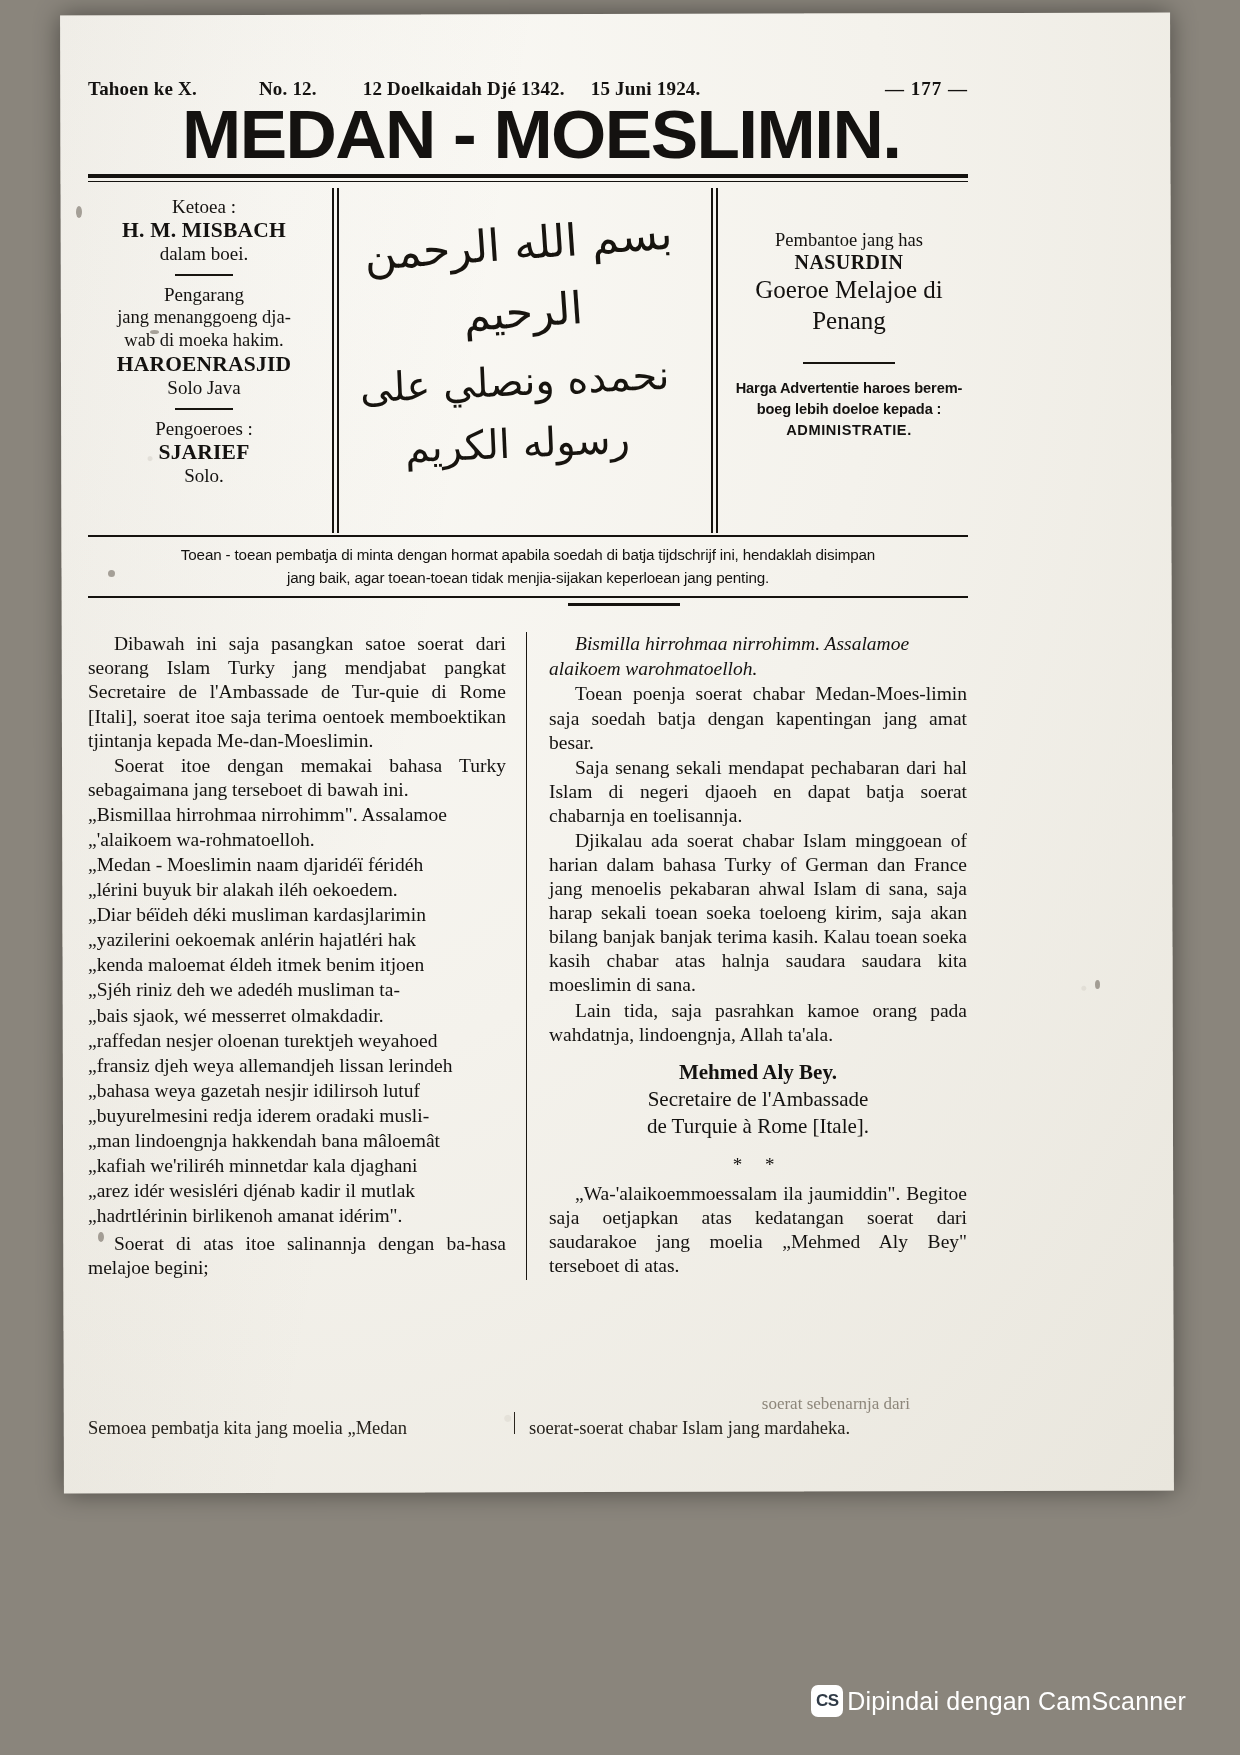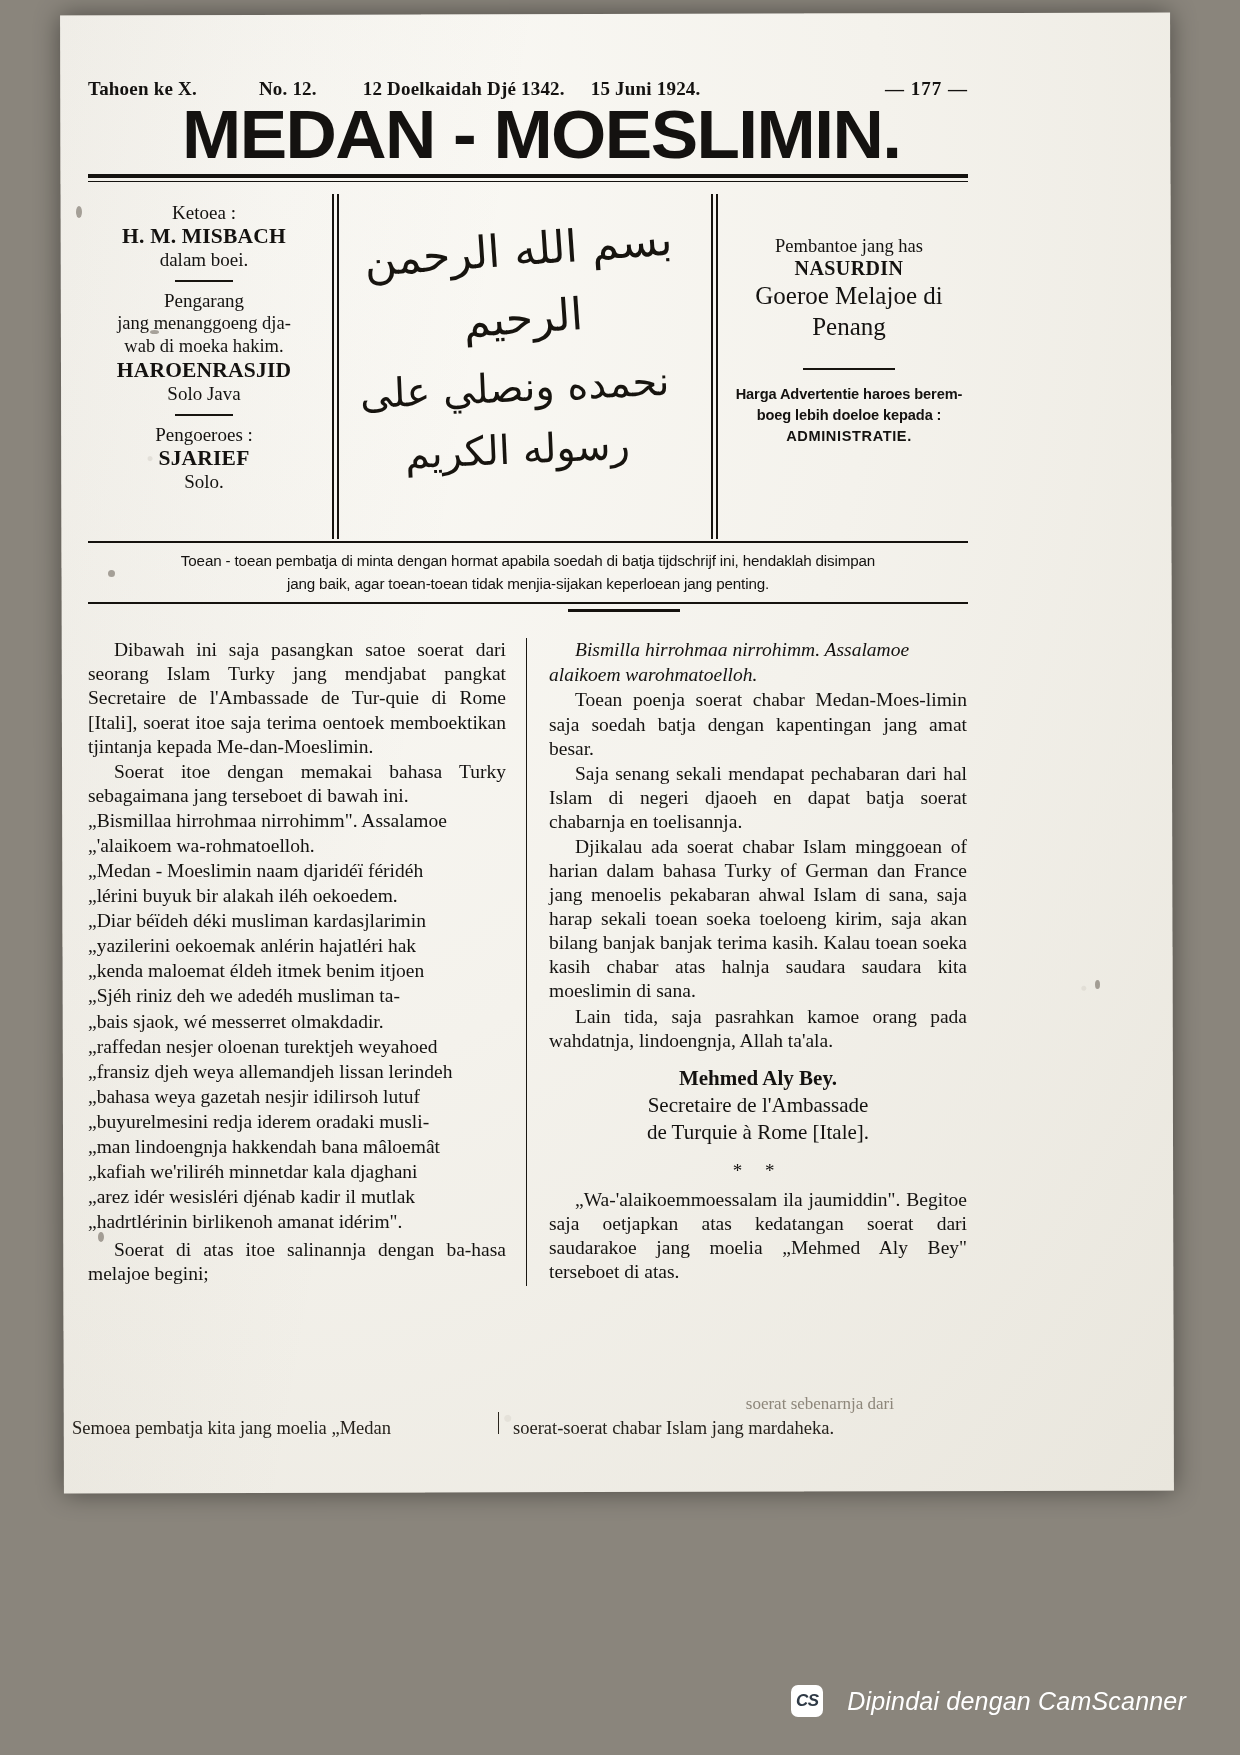--- a/index.html
+++ b/index.html
@@ -88,21 +88,21 @@
     margin-top: 6px;
   }
   .rule-thin {
     border-top: 1.6px solid #14120f;
     margin-top: 2.5px;
   }
 
   
   .panels {
     display: flex;
-    margin-top: 12px;
+    margin-top: 6px;
     height: 345px;
   }
   .panel-left {
     width: 232px;
     text-align: center;
     padding-top: 8px;
   }
   .divider {
     width: 0;
     border-left: 2px solid #17140f;
@@ -234,21 +234,21 @@
   .stars {
     text-align: center;
     letter-spacing: 9px;
     font-size: 19px;
     margin: 12px 0 6px 0;
   }
 
   
   .footer-cut {
     position: absolute;
-    left: 72px;
+    left: 88px;
     top: 1412px;
     width: 880px;
     font-size: 18.5px;
     color: #26221c;
   }
   .footer-ghost {
     position: absolute;
     right: 58px;
     top: -18px;
     font-size: 17px;
@@ -268,26 +268,25 @@
     display: inline-block;
   }
 
   
   .camscanner {
     position: absolute;
     right: 54px;
     bottom: 38px;
     display: flex;
     align-items: center;
-    gap: 24px;
+    gap: 4px;
     font-family: "Liberation Sans", sans-serif;
     color: #ffffff;
     font-size: 25px;
     letter-spacing: .2px;
-    font-style: italic;
   }
   .cs-badge {
     width: 32px;
     height: 32px;
     border-radius: 7px;
     background: #ffffff;
     color: #2f3a46;
     font-weight: 700;
     font-size: 17px;
     display: flex;

